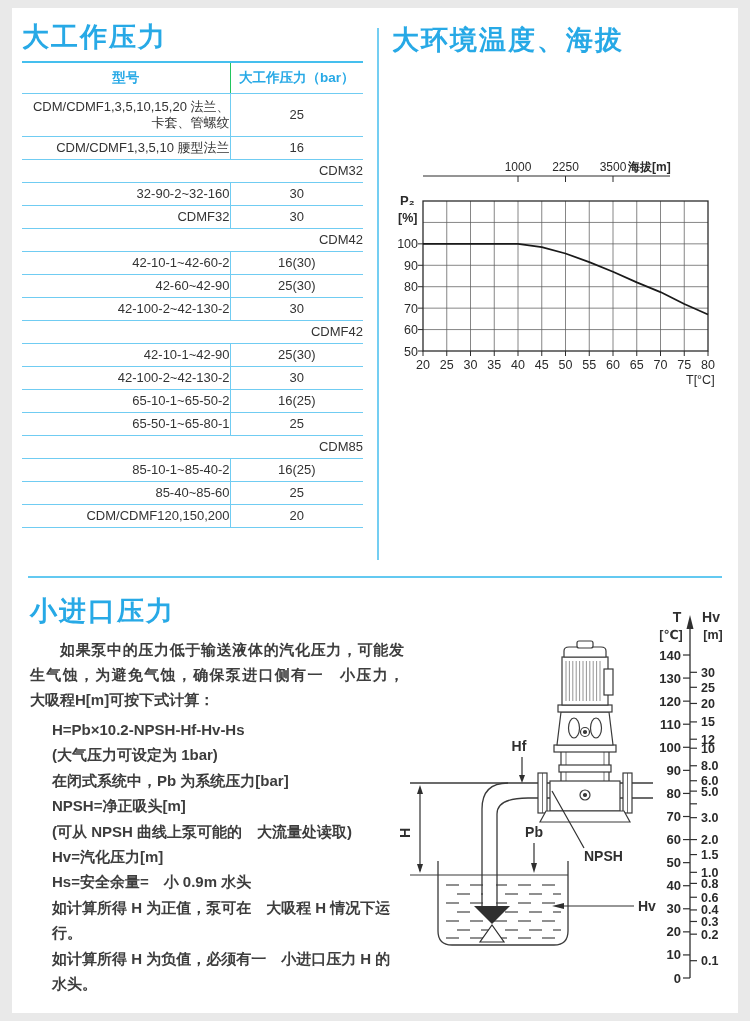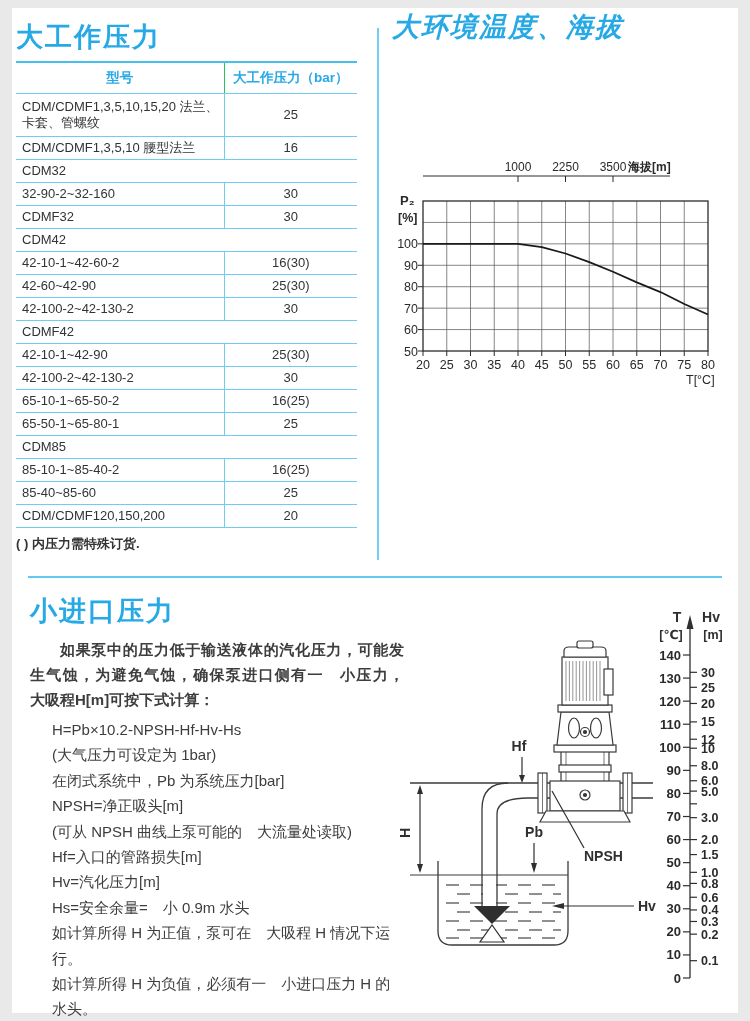--- a/index.html
+++ b/index.html
@@ -8,51 +8,51 @@
     background:#e9e9e9;
     font-family:"Liberation Sans","DejaVu Sans",sans-serif;
   }
   .page{position:absolute;top:8px;left:12px;right:12px;bottom:8px;background:#ffffff;}
   .abs{position:absolute;}
   .sec-title{
     color:#27a9e6;font-size:27px;font-weight:bold;letter-spacing:2px;line-height:34px;
     white-space:nowrap;
   }
   
-  #sec-pressure{left:16px;top:20px;width:341px;}
+  #sec-pressure{left:22px;top:20px;width:341px;}
   #pressure-table{border-collapse:collapse;width:341px;margin-top:7px;table-layout:fixed;}
   #pressure-table th{
     height:30px;border-top:2px solid #45bfee;border-bottom:1px solid #70ccf2;
     color:#27a9e6;font-size:13.5px;font-weight:600;text-align:center;padding:0;
   }
   #pressure-table td{
     border-bottom:1px solid #70ccf2;font-size:13px;color:#333;height:20px;
     padding:1px 0;line-height:1.25;
   }
-  #pressure-table td.model{text-align:left;padding-left:6px;}
+  #pressure-table td.model{text-align:right;padding-left:6px;}
   #pressure-table col.c1{width:208px;}
   #pressure-table col.c2{width:133px;}
   #pressure-table td.val{text-align:center;border-left:1px solid #70ccf2;}
   #pressure-table th.val{border-left:1px solid #22c55e;}
   #pressure-table tr.tall td{height:40px;}
   .table-note{margin-top:7px;font-size:13px;color:#333;font-weight:600;}
   
   .v-divider{left:377px;top:28px;width:2px;height:532px;background:#74cef2;}
   .h-divider{left:28px;top:576px;width:694px;height:2px;background:#63c9f1;}
   
-  #sec-temp{left:392px;top:10px;width:343px;font-style:italic;}
+  #sec-temp{left:392px;top:23px;width:343px;}
   .para{
     margin-top:9px;font-size:15px;line-height:25px;color:#3d3d3d;font-weight:600;
     text-indent:2em;text-align:justify;
   }
   #chart-wrap{left:392px;top:158px;width:345px;height:232px;}
   
   #sec-inlet{left:30px;top:594px;width:374px;}
   #formula-lines{margin-top:5px;}
-  .fline{padding-left:22px;font-size:15px;line-height:25.4px;color:#3d3d3d;font-weight:400;white-space:pre-wrap;}
+  .fline{padding-left:22px;font-size:15px;line-height:25.4px;color:#3d3d3d;font-weight:700;white-space:pre-wrap;}
   #diagram-wrap{left:398px;top:593px;width:352px;height:424px;}
   svg text{font-family:"Liberation Sans","DejaVu Sans",sans-serif;}
 </style>
 </head>
 <body>
 
 <div class="page"></div>
 
 <div class="abs" id="sec-pressure">
   <div class="sec-title">大工作压力</div>
@@ -131,21 +131,20 @@
         <tr>
           <td class="model">85-40~85-60</td>
           <td class="val">25</td>
         </tr>
         <tr>
           <td class="model">CDM/CDMF120,150,200</td>
           <td class="val">20</td>
         </tr>
       </tbody>
   </table>
-  <div class="table-note">( ) 内压力需特殊订货.</div>
 </div>
 
 <div class="abs v-divider"></div>
 <div class="abs h-divider"></div>
 
 <div class="abs" id="sec-temp">
   <div class="sec-title">大环境温度、海拔</div>
 </div>
 
 <div class="abs" id="chart-wrap">
@@ -233,21 +232,20 @@
 
 <div class="abs" id="sec-inlet">
   <div class="sec-title">小进口压力</div>
   <div class="para">如果泵中的压力低于输送液体的汽化压力，可能发生气蚀，为避免气蚀，确保泵进口侧有一　小压力，　大吸程H[m]可按下式计算：</div>
   <div id="formula-lines">
       <div class="fline">H=Pb×10.2-NPSH-Hf-Hv-Hs</div>
       <div class="fline">(大气压力可设定为 1bar)</div>
       <div class="fline">在闭式系统中，Pb 为系统压力[bar]</div>
       <div class="fline">NPSH=净正吸头[m]</div>
       <div class="fline">(可从 NPSH 曲线上泵可能的　大流量处读取)</div>
-      <div class="fline">Hf=入口的管路损失[m]</div>
       <div class="fline">Hv=汽化压力[m]</div>
       <div class="fline">Hs=安全余量=　小 0.9m 水头</div>
       <div class="fline">如计算所得 H 为正值，泵可在　大吸程 H 情况下运行。</div>
       <div class="fline">如计算所得 H 为负值，必须有一　小进口压力 H 的水头。</div>
     </div>
 </div>
 
 <div class="abs" id="diagram-wrap">
 <svg id="diagram-svg" width="352" height="424" viewBox="0 0 352 424">
   <g stroke="#3a3a3a" stroke-width="1.3" fill="none">

